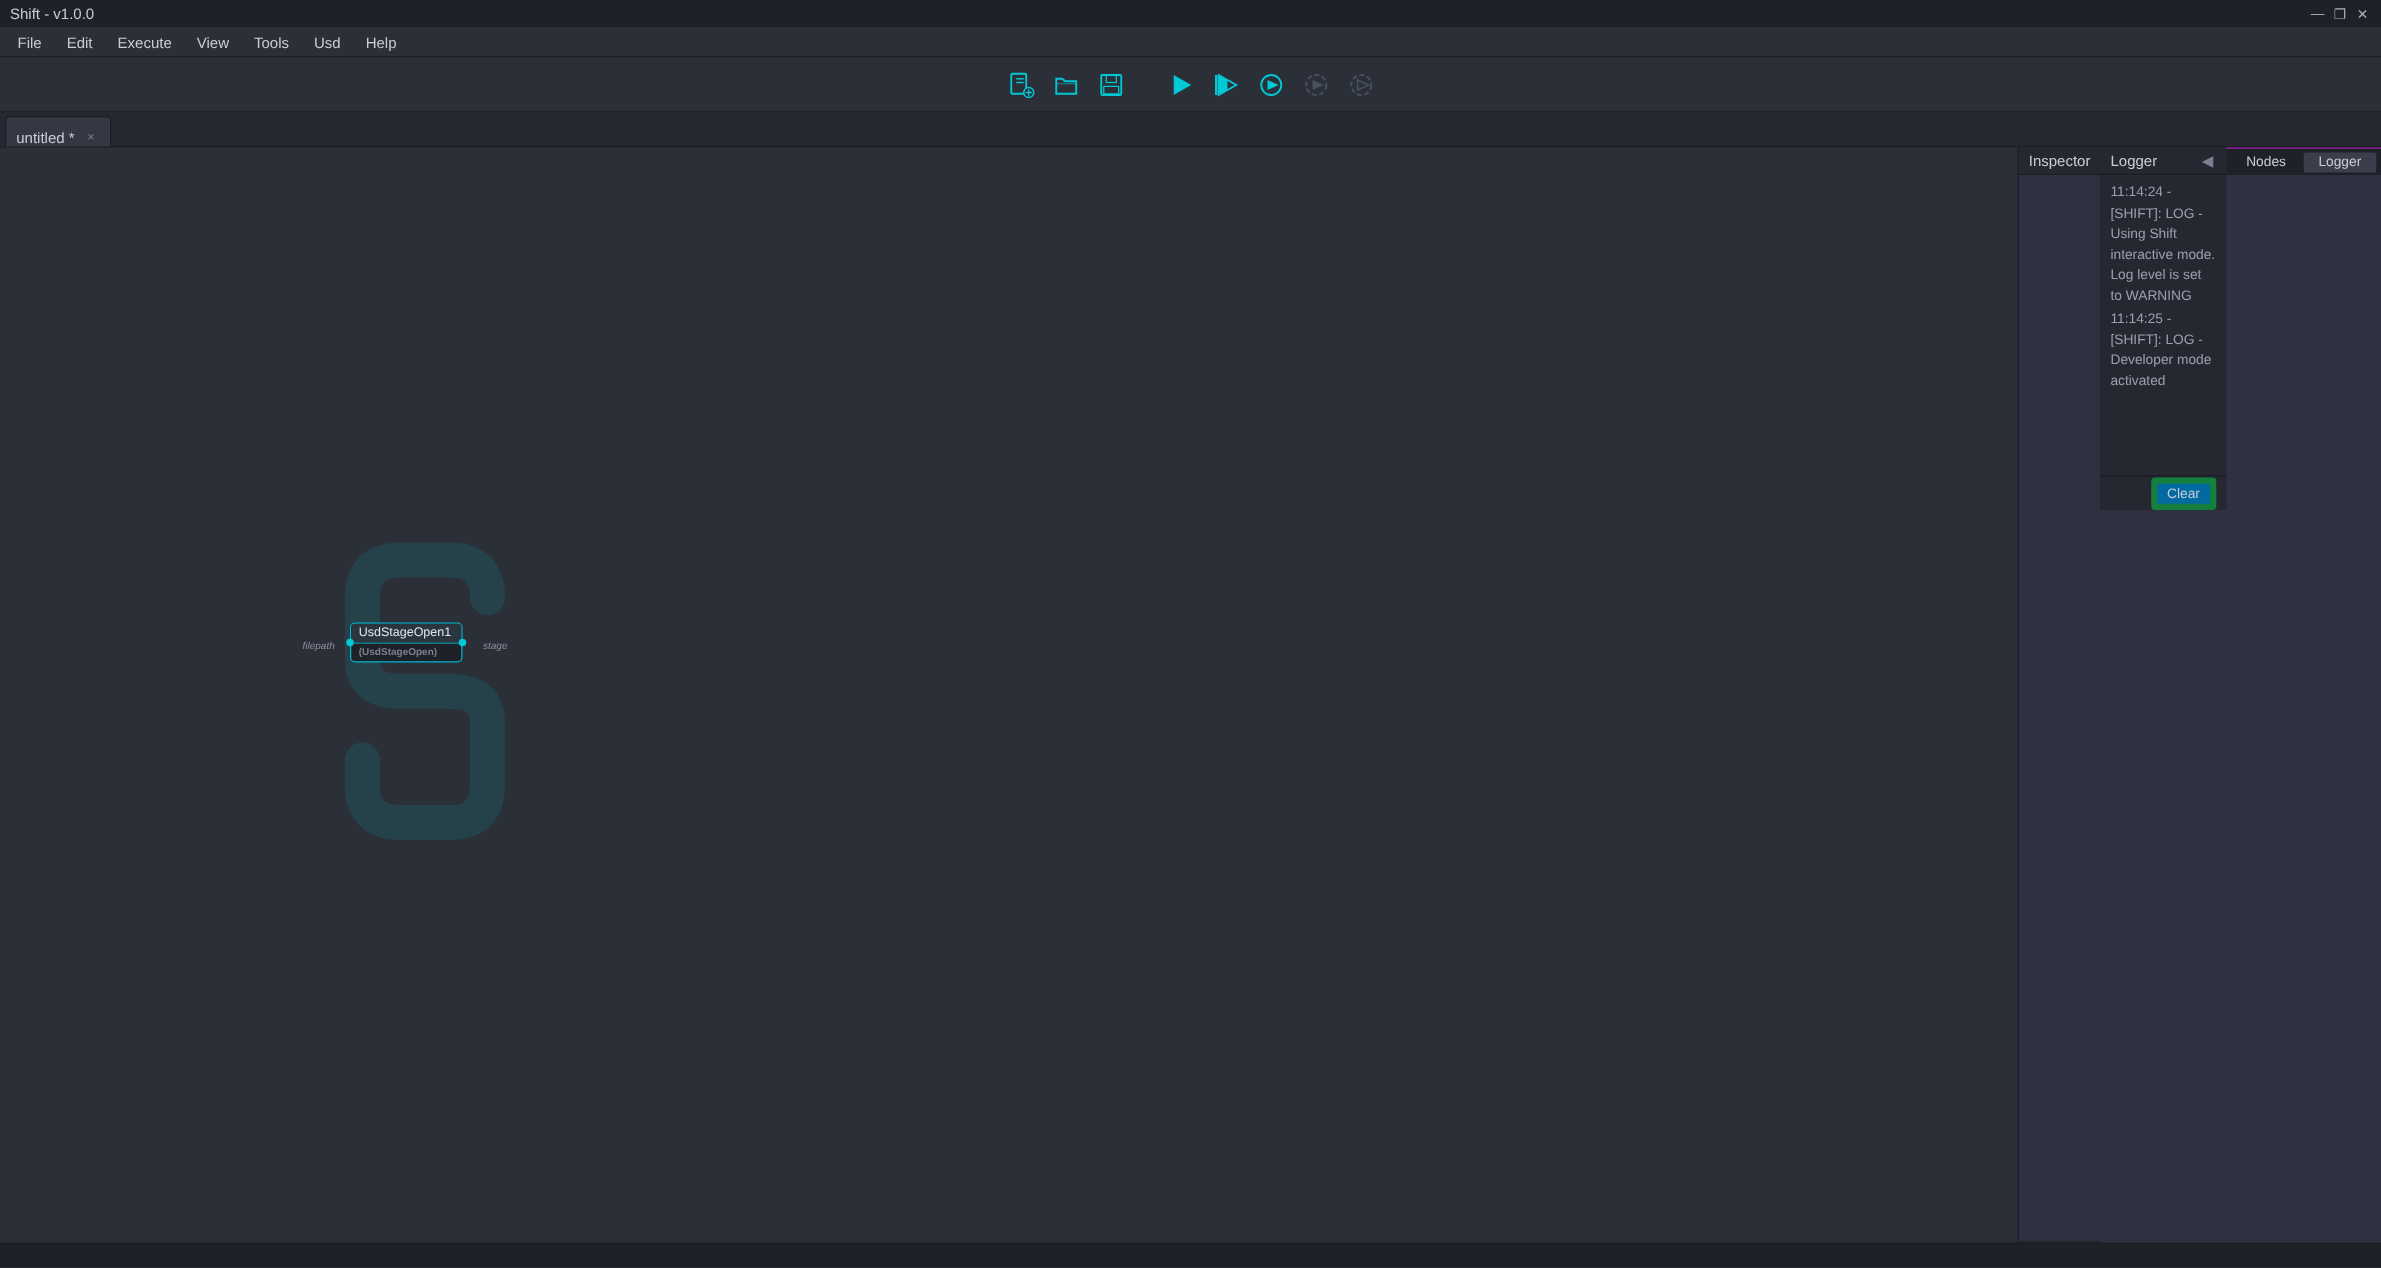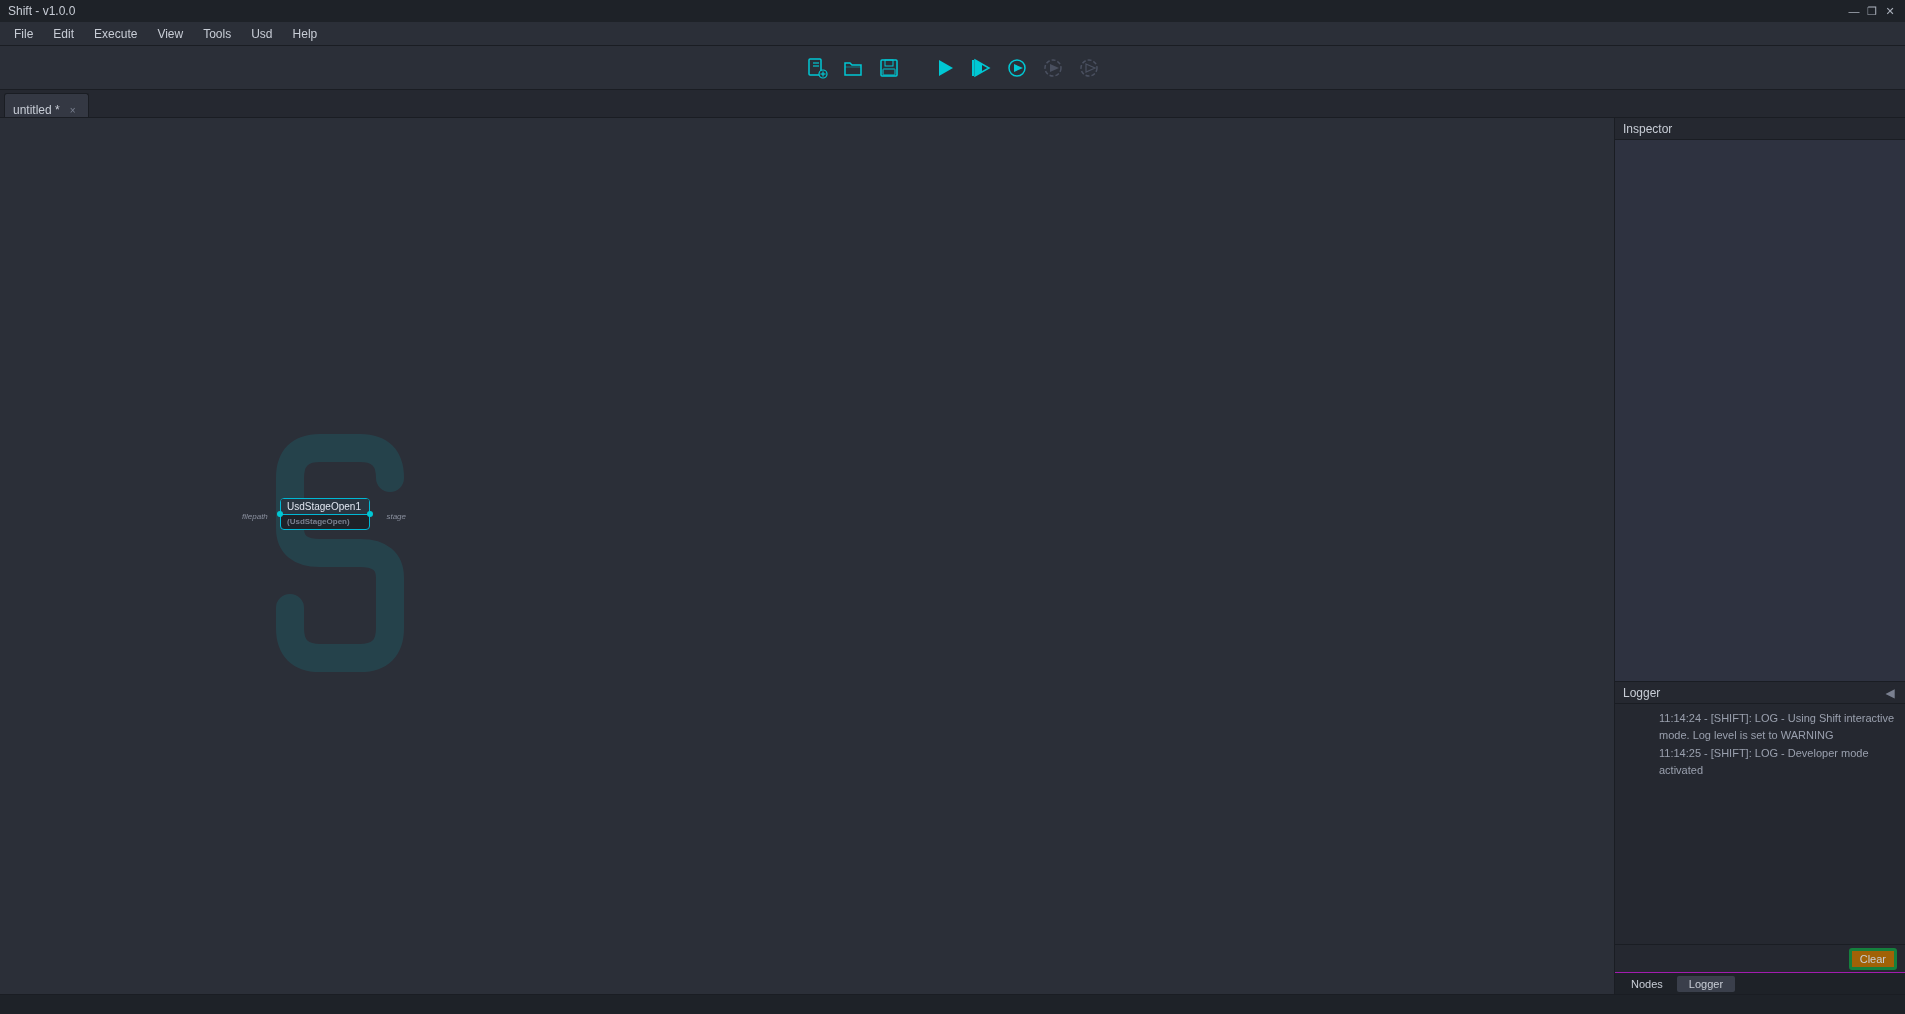--- a/index.html
+++ b/index.html
@@ -185,21 +185,21 @@
       transform: translateY(-50%);
     }
     .port-dot.left { left: -4px; }
     .port-dot.right { right: -4px; }
 
     
     #right-panel {
       width: 290px;
       background: #2e3240;
       display: flex;
-      flex-direction: column;
+      flex-direction: row;
       justify-content: space-between;
     }
     #inspector-panel {
       flex: 1;
       border-bottom: 1px solid #1a1d23;
       display: flex;
       flex-direction: column;
     }
     .panel-header {
       height: 22px;
@@ -231,36 +231,36 @@
     }
     #logger-content {
       flex: 1;
       background: #252830;
       padding: 6px 8px;
       overflow: hidden;
       font-size: 11px;
       color: #9aa0ae;
       line-height: 1.5;
     }
-    .log-entry { margin-bottom: 2px; margin-left: 36px; }
+    .log-entry { margin-bottom: 2px; }
 
     
     #logger-bottom {
       height: 28px;
       background: #252830;
       display: flex;
       align-items: center;
       justify-content: flex-end;
       padding: 0 8px;
       border-top: 1px solid #1a1d23;
     }
     .clear-btn {
       padding: 2px 8px;
-      background: #a16207;
-      border: 3px solid #15803d;
+      background: #0369a1;
+      border: 5px solid #15803d;
       border-radius: 3px;
       color: #c8cdd6;
       cursor: pointer;
       font-size: 11px;
     }
 
     
     #status-bar {
       height: 20px;
       background: #1e2228;

